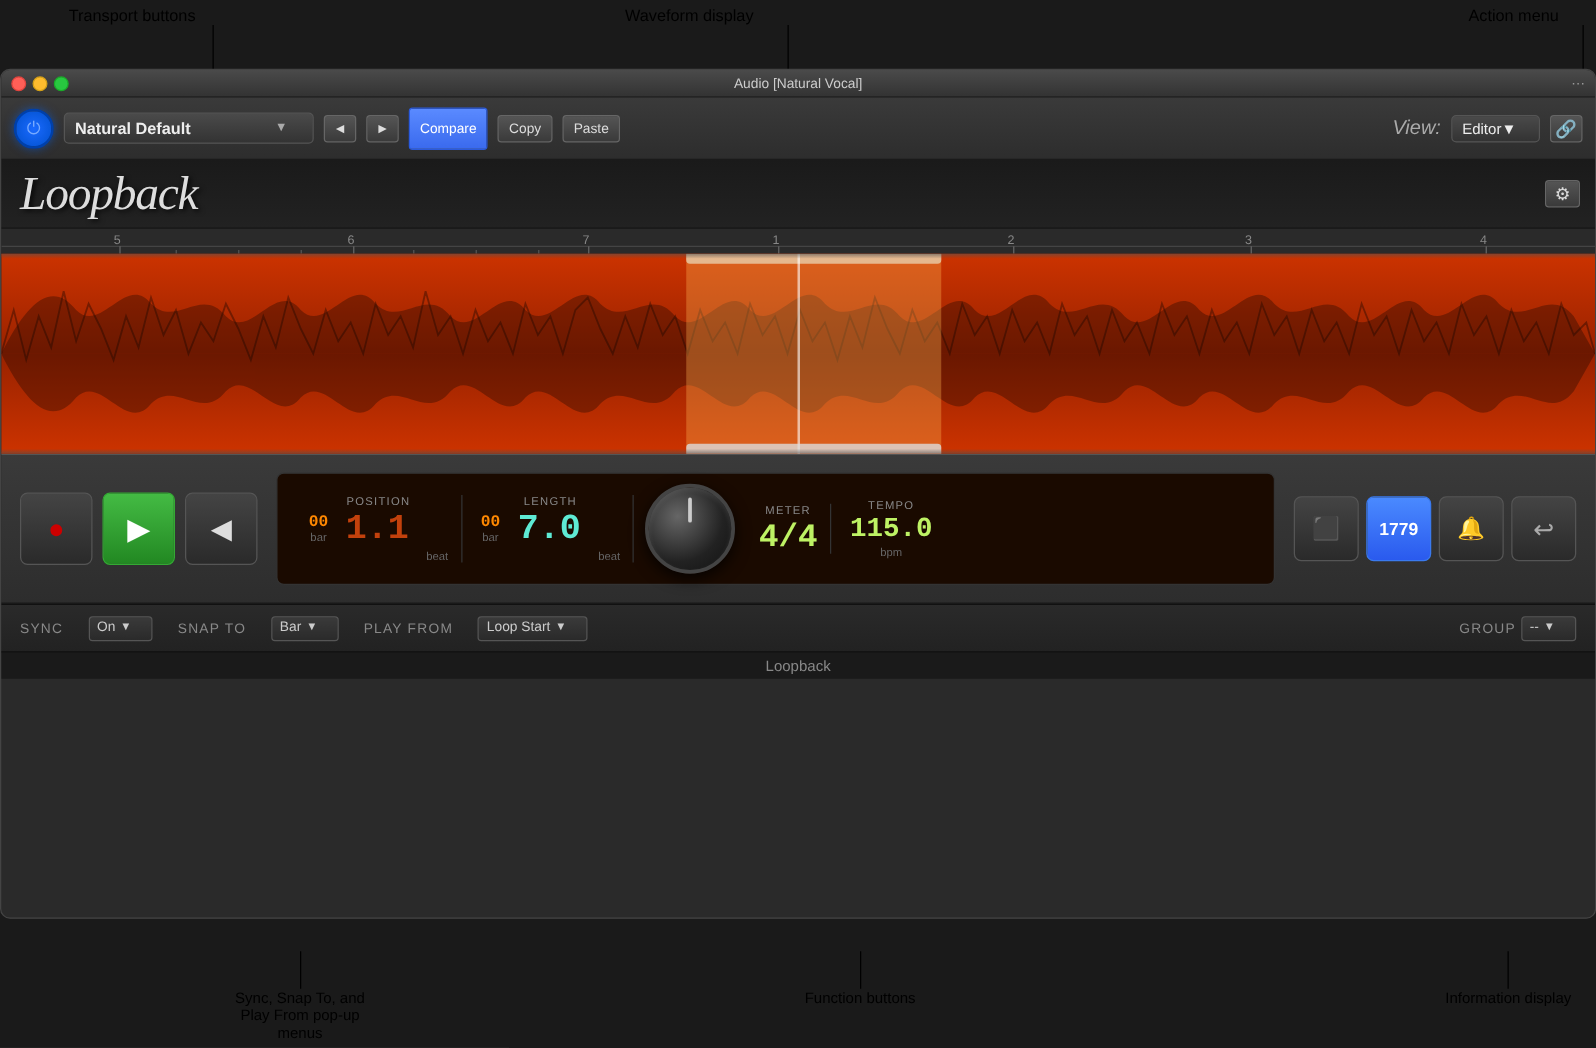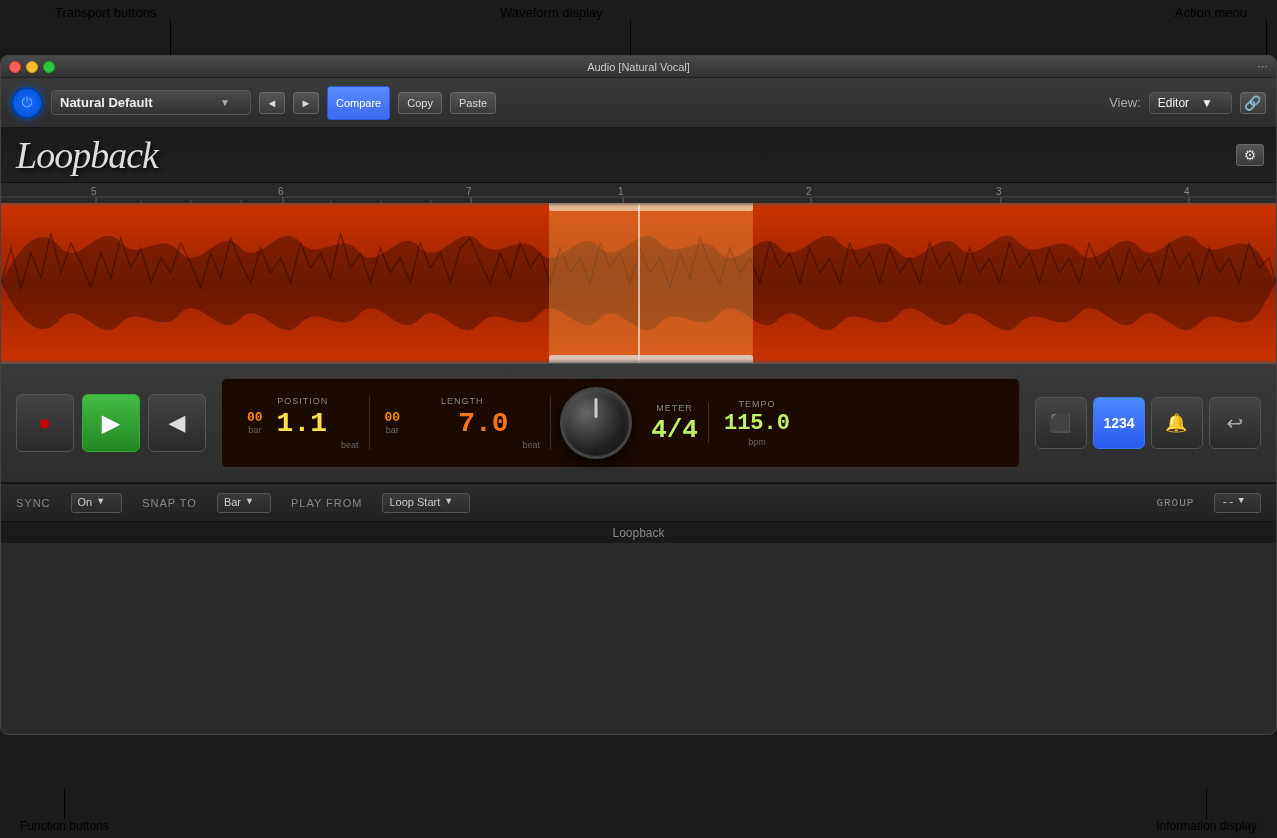--- a/index.html
+++ b/index.html
@@ -164,32 +164,32 @@
       display: flex;
       align-items: center;
     }
 
     .top-right-controls {
       margin-left: auto;
       display: flex;
       align-items: center;
       gap: 8px;
     }
-    .view-label { color: #aaa; font-size: 13px; }
+    .view-label { color: #aaa; font-size: 16px; font-style: italic; }
     .view-dropdown {
       background: linear-gradient(180deg, #4a4a4a 0%, #333 100%);
       border: 1px solid #555;
       border-radius: 4px;
       color: #eee;
       font-size: 12px;
       padding: 3px 18px 3px 8px;
       cursor: pointer;
       display: flex;
       align-items: center;
-      gap: 12px;
+      gap: 0;
     }
     .link-btn {
       width: 26px;
       height: 22px;
       background: linear-gradient(180deg, #555 0%, #3a3a3a 100%);
       border: 1px solid #666;
       border-radius: 3px;
       color: #ddd;
       font-size: 14px;
       display: flex;
@@ -477,22 +477,21 @@
       color: #ccc;
       font-size: 11px;
       padding: 2px 16px 4px 6px;
       cursor: pointer;
       display: flex;
     }
     .bottom-right {
       margin-left: auto;
       display: flex;
       align-items: center;
-      gap: 20px;
-      font-family: Liberation Mono, monospace;
+      gap: 4px;
     }
 
     
     .waveform-svg {
       position: absolute;
       top: 0;
       left: 0;
       width: 100%;
       height: 100%;
       opacity: 0.85;
@@ -666,35 +665,35 @@
 
     <div class="info-display">
 
       <div class="info-section">
         <span class="info-label">POSITION</span>
         <div class="info-sub-row">
           <div class="info-sub-col">
             <span class="info-sub-value" style="color:#ff8800;font-size:13px;font-family:'Courier New';font-weight:bold;">00</span>
             <span class="info-sub-unit">bar</span>
           </div>
-          <span style="color:#fde047;font-size:28px;font-family:'Courier New';font-weight:bold;line-height:1;margin-bottom:12px;">1.1</span>
+          <span style="color:#c2410c;font-size:28px;font-family:'Courier New';font-weight:bold;line-height:1;margin-bottom:12px;">1.1</span>
           <div class="info-sub-col" style="justify-content:flex-end;padding-top:8px;">
             <span class="info-sub-unit">beat</span>
           </div>
         </div>
       </div>
 
       <div class="info-section">
         <span class="info-label">LENGTH</span>
         <div class="info-sub-row">
           <div class="info-sub-col">
             <span class="info-sub-value" style="color:#ff8800;font-size:13px;font-family:'Courier New';font-weight:bold;">00</span>
             <span class="info-sub-unit">bar</span>
           </div>
-          <span style="color:#f97316;font-size:28px;font-family:'Courier New';font-weight:bold;line-height:1;margin-bottom:12px;margin-left:44px;">7.0</span>
+          <span style="color:#5eead4;font-size:28px;font-family:'Courier New';font-weight:bold;line-height:1;margin-bottom:12px;">7.0</span>
           <div class="info-sub-col" style="justify-content:flex-end;padding-top:8px;">
             <span class="info-sub-unit">beat</span>
           </div>
         </div>
       </div>
 
       <div class="knob-container">
         <div class="knob">
           <div class="knob-marker"></div>
         </div>
@@ -711,21 +710,21 @@
         <span class="info-unit">bpm</span>
       </div>
 
     </div>
 
     <div class="function-buttons">
       <div class="func-btn">
         <span>⬛</span>
       </div>
       <div class="func-btn func-btn-active">
-        <span style="font-size:14px;font-weight:bold;color:#fff;">1234</span>
+        <span style="font-size:14px;font-weight:bold;color:#fff;">1779</span>
       </div>
       <div class="func-btn">
         <span style="font-size:18px;">🔔</span>
       </div>
       <div class="func-btn">
         <span style="font-size:20px;">↩</span>
       </div>
     </div>
   </div>
 
@@ -757,20 +756,26 @@
     </div>
   </div>
 
   <div style="height:22px;background:#1a1a1a;display:flex;align-items:center;justify-content:center;border-top:1px solid #111;">
     <span style="color:#888;font-size:12px;">Loopback</span>
   </div>
 </div>
 
 <div style="position:absolute;bottom:5px;left:0;width:1277px;pointer-events:none;">
   <div style="display:flex;justify-content:space-between;padding:0 20px;">
+    <div style="display:flex;flex-direction:column;align-items:center;margin-left:160px;">
+      <div style="width:1px;height:30px;background:#000;"></div>
+      <span style="font-size:12px;color:#000;text-align:center;max-width:120px;">Sync, Snap To,
+and Play From
+pop-up menus</span>
+    </div>
     <div style="display:flex;flex-direction:column;align-items:center;margin-right:80px;">
       <div style="width:1px;height:30px;background:#000;"></div>
       <span style="font-size:12px;color:#000;">Function buttons</span>
     </div>
     <div style="display:flex;flex-direction:column;align-items:center;">
       <div style="width:1px;height:30px;background:#000;"></div>
       <span style="font-size:12px;color:#000;">Information display</span>
     </div>
   </div>
 </div>

